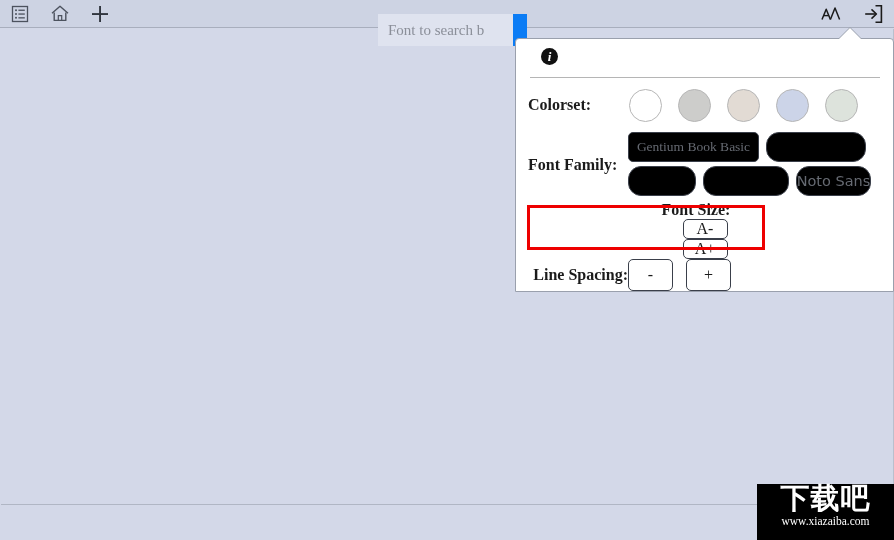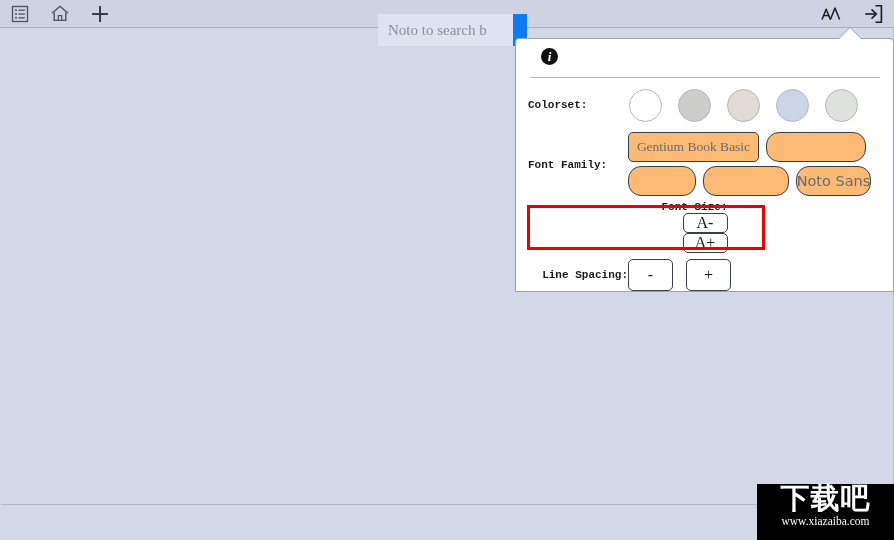--- a/index.html
+++ b/index.html
@@ -180,23 +180,23 @@
     top: 44px;
     left: 0;
     width: 379px;
   }
   .row {
     display: flex;
     align-items: center;
     position: relative;
   }
   .row-label {
-    font-family: Liberation Mono, monospace;
+    font-family: Liberation Serif, serif;
     font-weight: bold;
-    font-size: 11px;
+    font-size: 16px;
     color: #1b1b1b;
     white-space: nowrap;
   }
 
   
   .row-colorset {
     height: 44px;
     padding-left: 12px;
   }
   .row-colorset .row-label { width: 100px; }
@@ -230,21 +230,21 @@
     gap: 4px;
   }
   .ff-line {
     display: flex;
     gap: 7px;
   }
   .ff-btn {
     height: 30px;
     border: 1px solid #3a3f4a;
     border-radius: 5px;
-    background: #fdba74;
+    background: #000000;
     display: flex;
     align-items: center;
     justify-content: center;
     font-size: 13.5px;
     color: #666a72;
     box-sizing: border-box;
     cursor: pointer;
     white-space: nowrap;
     overflow: hidden;
   }
@@ -372,21 +372,21 @@
     </div>
   </div>
 </div>
 
 <div class="content">
   <div class="content-inner"></div>
   <div class="statusbar"></div>
 </div>
 
 <div class="search-wrap">
-  <div class="search-input">Noto to search b</div>
+  <div class="search-input">Font to search b</div>
   <div class="search-go"></div>
 </div>
 
 <div class="panel">
   <div class="panel-arrow-border"></div>
   <div class="panel-arrow"></div>
 
   <div class="panel-body">
 
     <div class="panel-header">

